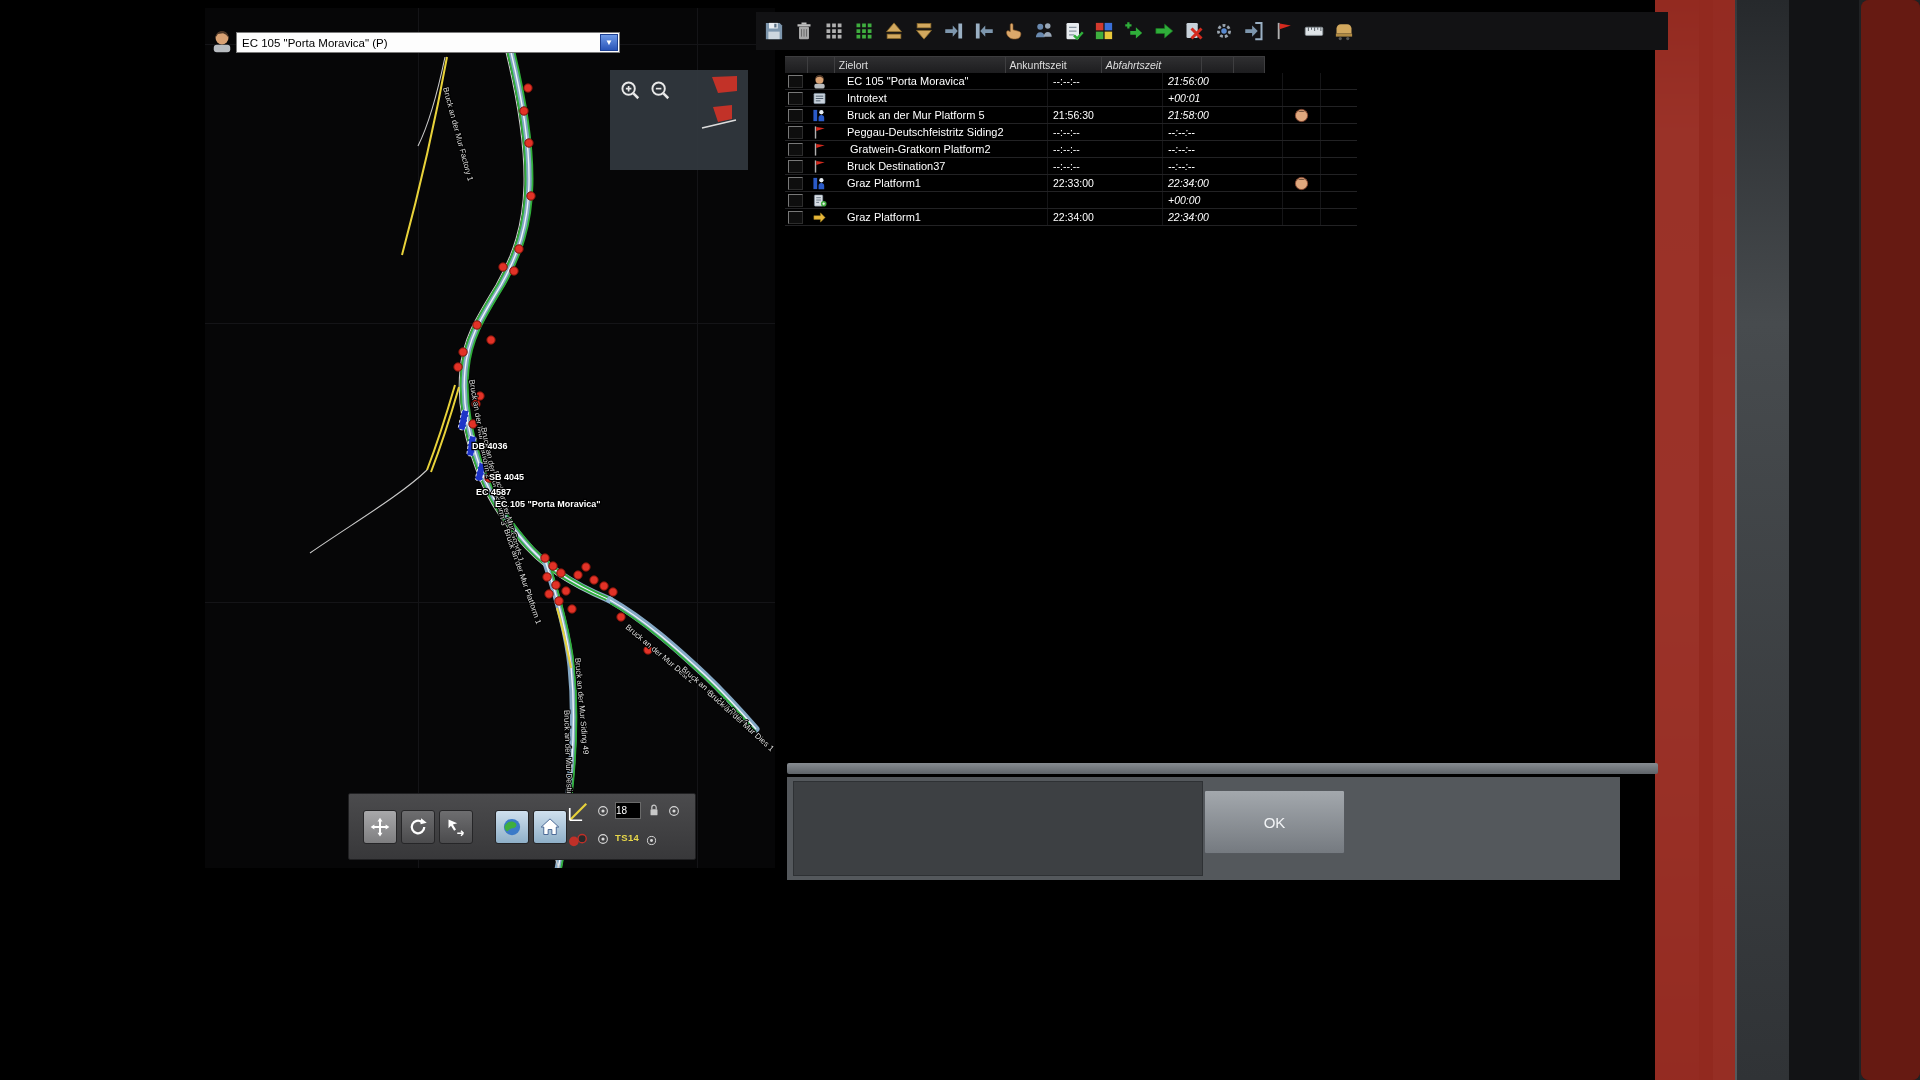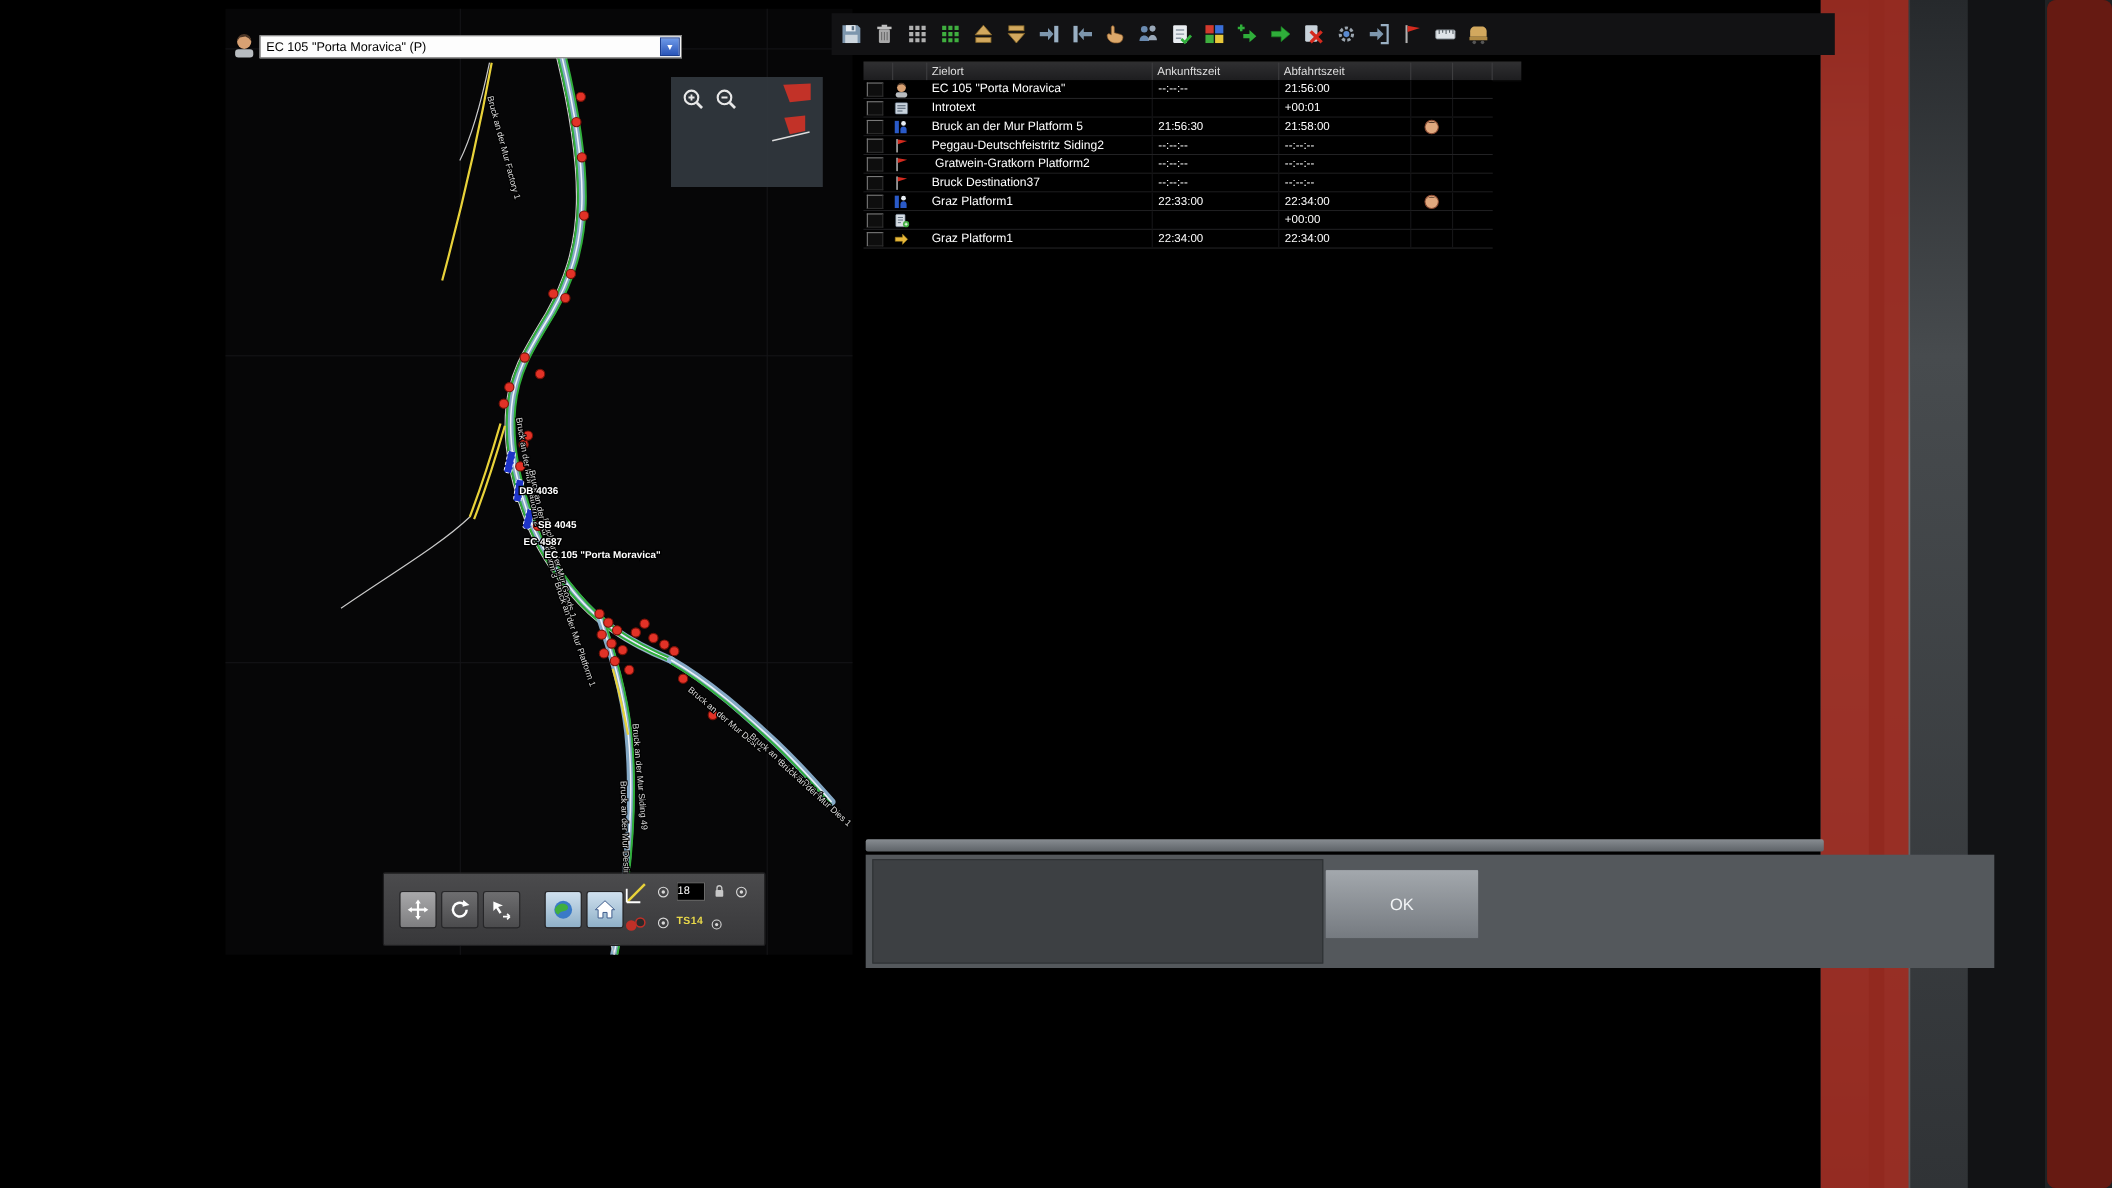--- a/index.html
+++ b/index.html
@@ -59,43 +59,43 @@
   .zoom-box{position:absolute;width:24px;height:15px;background:#000;border:1px solid #6a6a6a;color:#fff;
      font-size:10px;text-align:left;line-height:15px;}
   .ts-label{position:absolute;color:#e8d84a;font-size:9.5px;font-weight:bold;letter-spacing:.4px;}
 
   
   .tt-toolbar{position:absolute;left:756px;top:12px;width:904px;height:38px;background:#121214;
      display:flex;align-items:center;gap:10px;padding-left:8px;}
   .tt-tool{width:20px;height:20px;flex:0 0 auto;}
   .tt-tool svg{width:20px;height:20px;}
 
-  .tt-header{position:absolute;left:785px;top:56px;width:598px;height:16px;
+  .tt-header{position:absolute;left:785px;top:56px;width:480px;height:16px;
      background:linear-gradient(#2f2f31,#1d1d1f);border-top:1px solid #3c3c3e;border-bottom:1px solid #0a0a0a;
      display:flex;font-size:10.5px;color:#dedede;}
   .tt-header .c{border-right:1px solid #3e3e40;display:flex;align-items:center;padding-left:4px;}
   .tt-rows{position:absolute;left:785px;top:73px;width:572px;}
   .tt-row{height:16px;display:flex;align-items:center;border-bottom:1px solid #222224;background:#000;
      color:#fff;font-size:11px;white-space:pre;}
   .c{box-sizing:border-box;height:100%;display:flex;align-items:center;overflow:hidden;}
   .c-check{width:27px;}  .c-icon{width:31px;}
   .c-name{width:205px;padding-left:4px;border-right:1px solid #151517;}
   .c-arr{width:115px;padding-left:5px;font-size:10.5px;border-right:1px solid #151517;}
-  .c-dep{width:120px;padding-left:5px;font-size:10.5px;border-right:1px solid #151517;}
+  .c-dep{width:120px;padding-left:5px;font-size:10.5px;border-right:1px solid #151517;font-style:italic;}
   .c-x1{width:38px;justify-content:center;border-right:1px solid #151517;}
   .c-x2{width:36px;}
   .row-check{width:13px;height:11px;margin-left:3px;background:#0e0e0e;border:1px solid;
      border-color:#787878 #2c2c2c #2c2c2c #787878;}
   .row-icon{width:15px;height:15px;display:inline-block;}
   .row-icon svg{width:15px;height:15px;}
 
   
   .bottom-strip{position:absolute;left:787px;top:763px;width:871px;height:11px;border-radius:2px;
      background:linear-gradient(#878c91,#5e6368);}
-  .bottom-box{position:absolute;left:787px;top:777px;width:1026px;height:103px;background:#54585c;}
+  .bottom-box{position:absolute;left:787px;top:777px;width:833px;height:103px;background:#54585c;}
   .bottom-inner{position:absolute;left:6px;top:4px;width:408px;height:93px;background:#3d4043;border:1px solid #2e3134;}
   .ok-button{position:absolute;left:417px;top:13px;width:139px;height:62px;
      background:linear-gradient(#a3a8ad,#757a80);border:1px solid #55595e;border-radius:2px;
      color:#f2f4f6;font-size:15px;display:flex;align-items:center;justify-content:center;cursor:default;}
 </style>
 </head>
 <body>
 
 <div class="screen">
 

